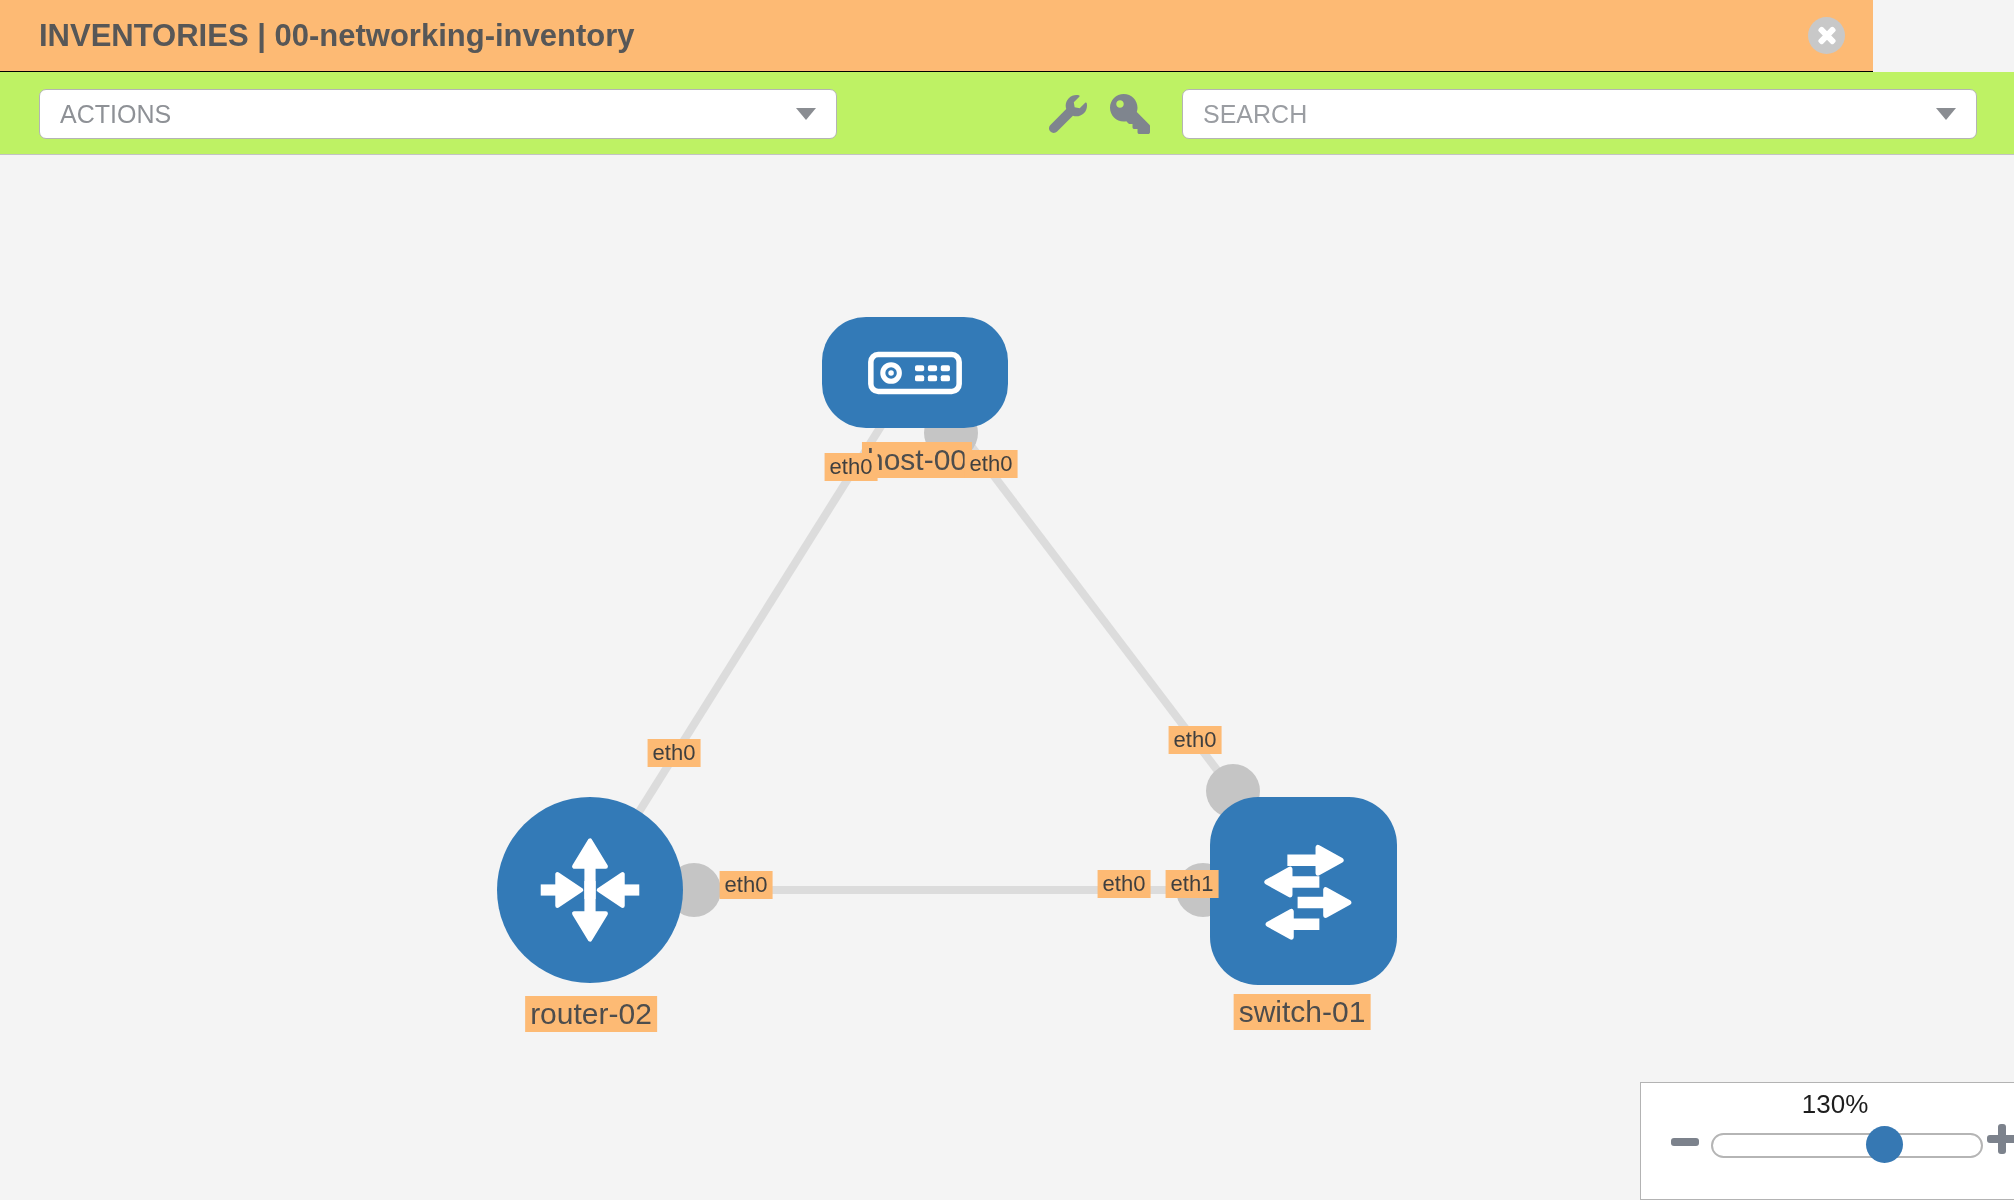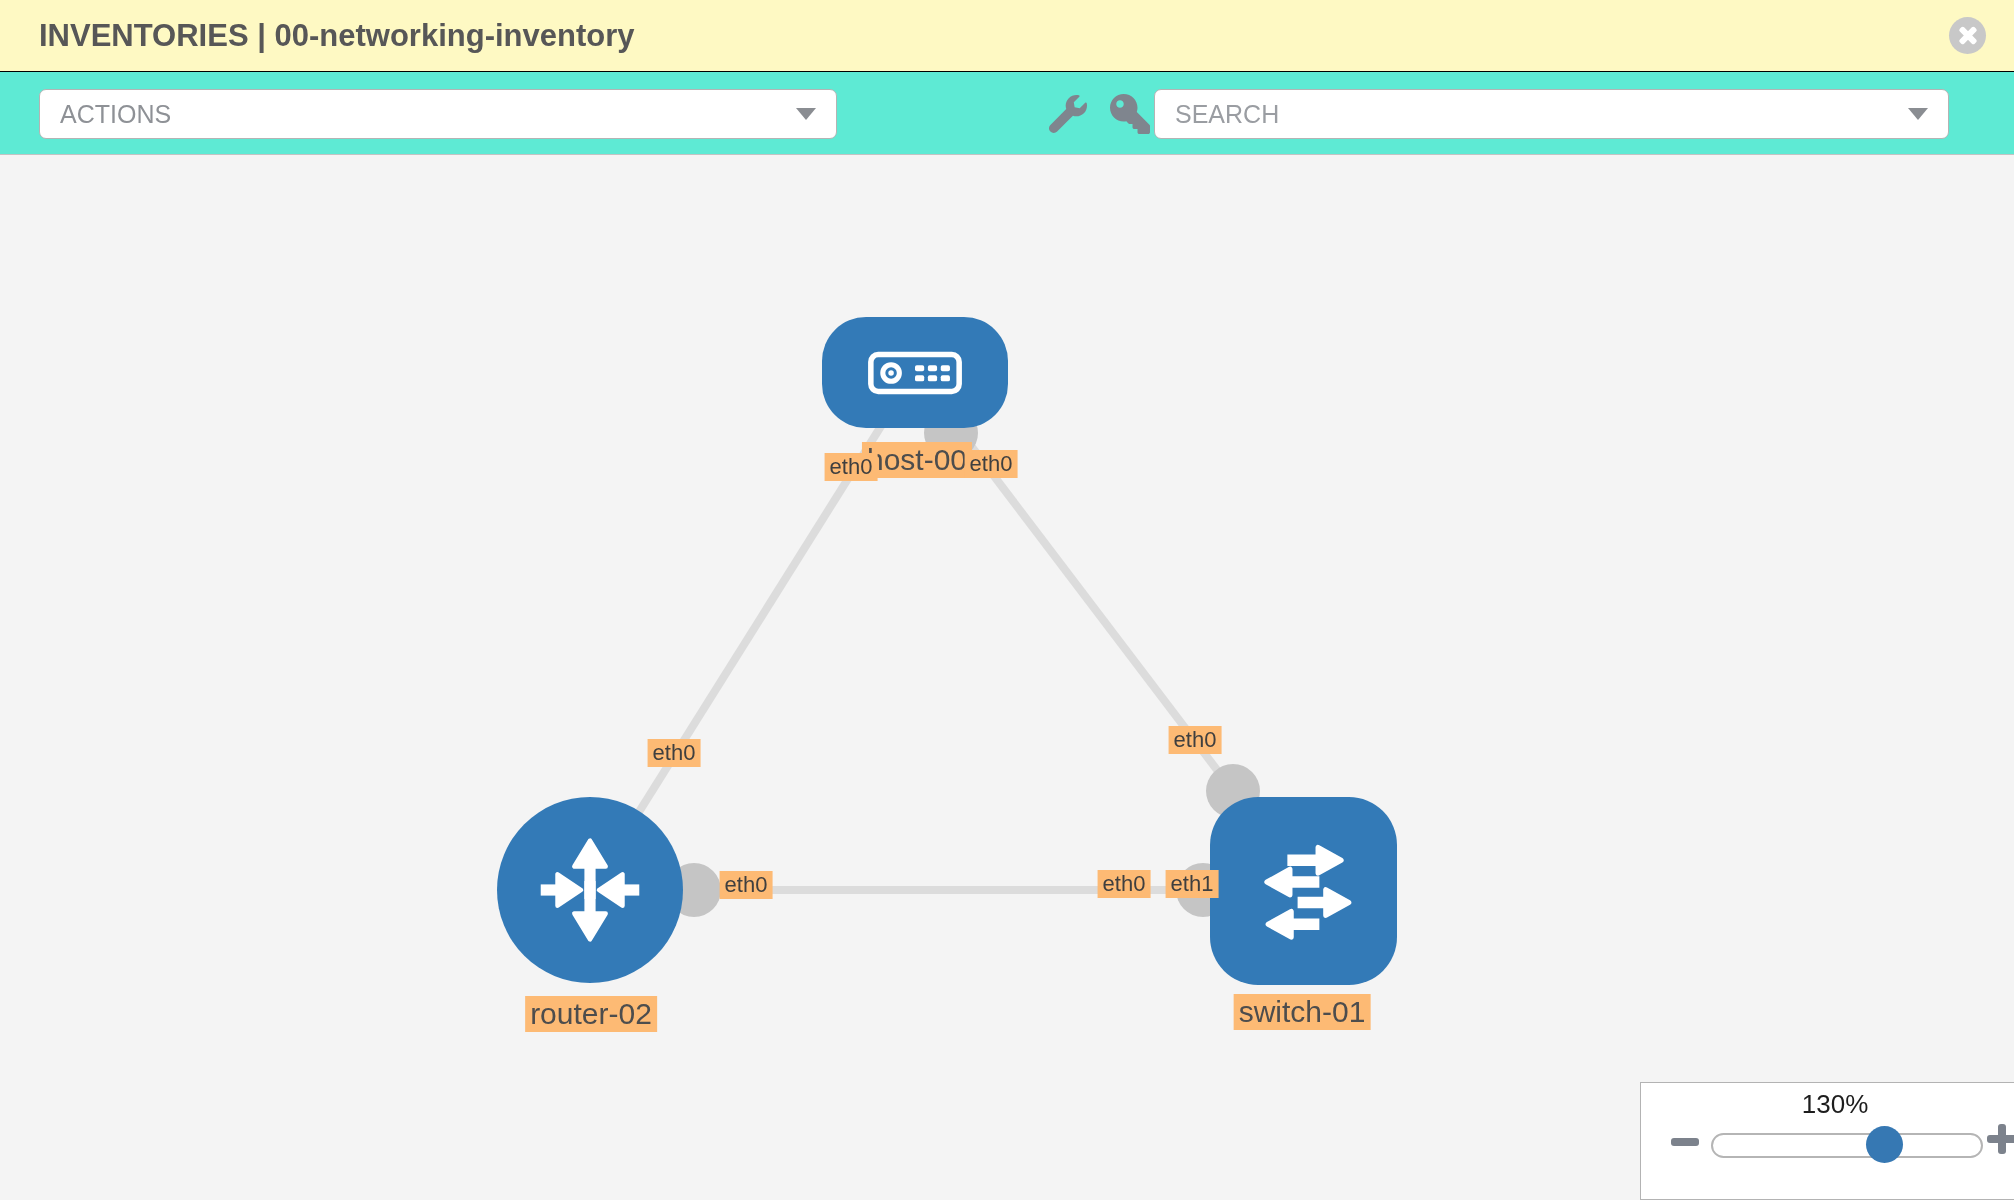--- a/index.html
+++ b/index.html
@@ -1,38 +1,38 @@
 <!DOCTYPE html>
 <html><head>
 <meta charset="utf-8">
 <style>
   html,body{margin:0;padding:0;}
   body{font-family:"Liberation Sans",sans-serif;}
   .page{position:relative;width:2014px;height:1200px;overflow:hidden;background:#f4f4f4;}
 
   
-  .header{position:absolute;left:0;top:0;width:2014px;height:71px;background:#fef9c3;
+  .header{position:absolute;left:0;top:0;width:1873px;height:71px;background:#fdba74;
           border-bottom:7px solid #000000;display:flex;align-items:center;}
   .header-title{margin-left:39px;font-size:31px;font-weight:bold;color:#575757;letter-spacing:0;}
   .close-btn{position:absolute;right:28px;top:17px;width:37px;height:37px;border-radius:50%;
              background:#c8c8c8;display:flex;align-items:center;justify-content:center;cursor:pointer;}
   .close-x{position:relative;width:19px;height:19px;}
   .close-x:before,.close-x:after{content:"";position:absolute;left:7px;top:-1px;width:6px;height:21px;
              border-radius:2px;background:#ffffff;}
   .close-x:before{transform:rotate(45deg);}
   .close-x:after{transform:rotate(-45deg);}
 
   
-  .toolbar{position:absolute;left:0;top:72px;width:2014px;height:82px;background:#5eead4;
+  .toolbar{position:absolute;left:0;top:72px;width:2014px;height:82px;background:#bef264;
            border-bottom:1px solid #c3c3c3;}
   .select-box{position:absolute;top:17px;height:50px;background:#ffffff;border:1px solid #b4b4b4;
               border-radius:7px;display:flex;align-items:center;padding:0 20px;box-sizing:border-box;
               font-size:25px;color:#8e9196;cursor:pointer;}
   .select-actions{left:39px;width:798px;}
-  .select-search{left:1154px;width:795px;color:#9a9da2;gap:24px;}
+  .select-search{left:1182px;width:795px;color:#9a9da2;gap:24px;}
   .caret{margin-left:auto;width:0;height:0;border-left:10px solid transparent;
          border-right:10px solid transparent;border-top:12px solid #8a8d92;}
   .tool-icon{position:absolute;top:20px;width:44px;height:44px;display:flex;align-items:center;
              justify-content:center;cursor:pointer;}
   .tool-icon svg{fill:#7f858e;}
   .icon-wrench{left:1046px;}
   .icon-key{left:1108px;}
 
   
   .canvas{position:absolute;left:0;top:155px;width:2014px;height:1045px;background:#f4f4f4;}

